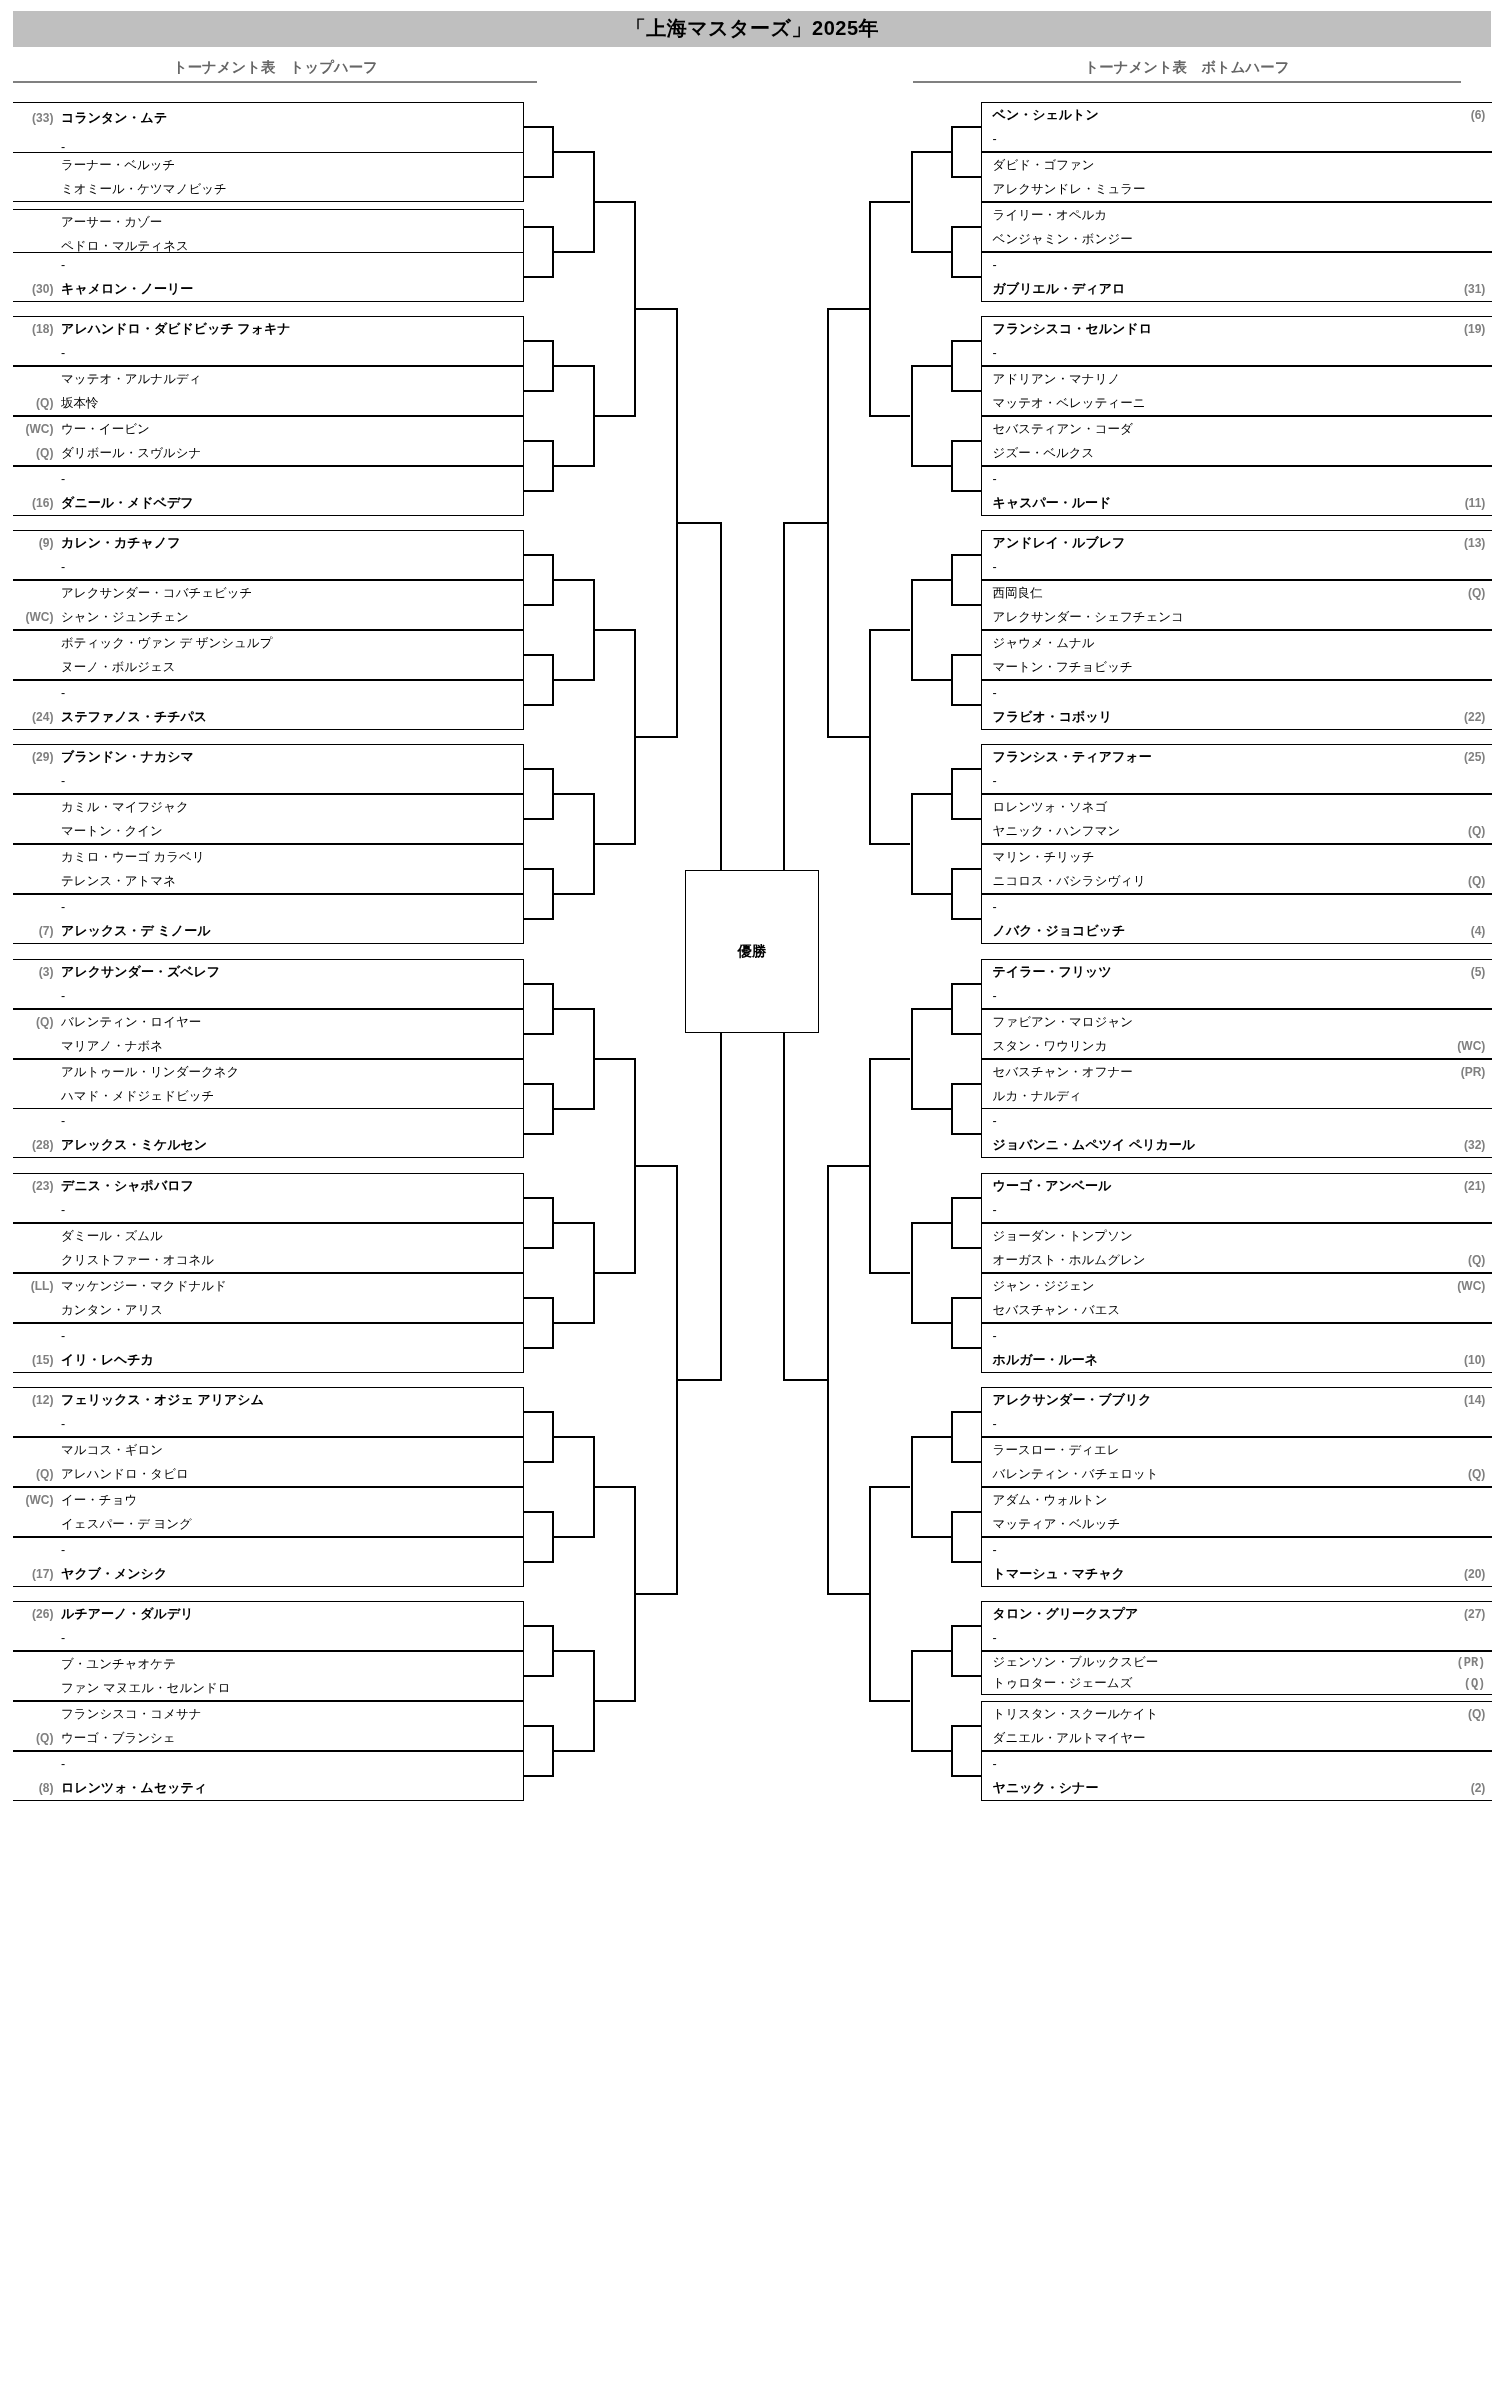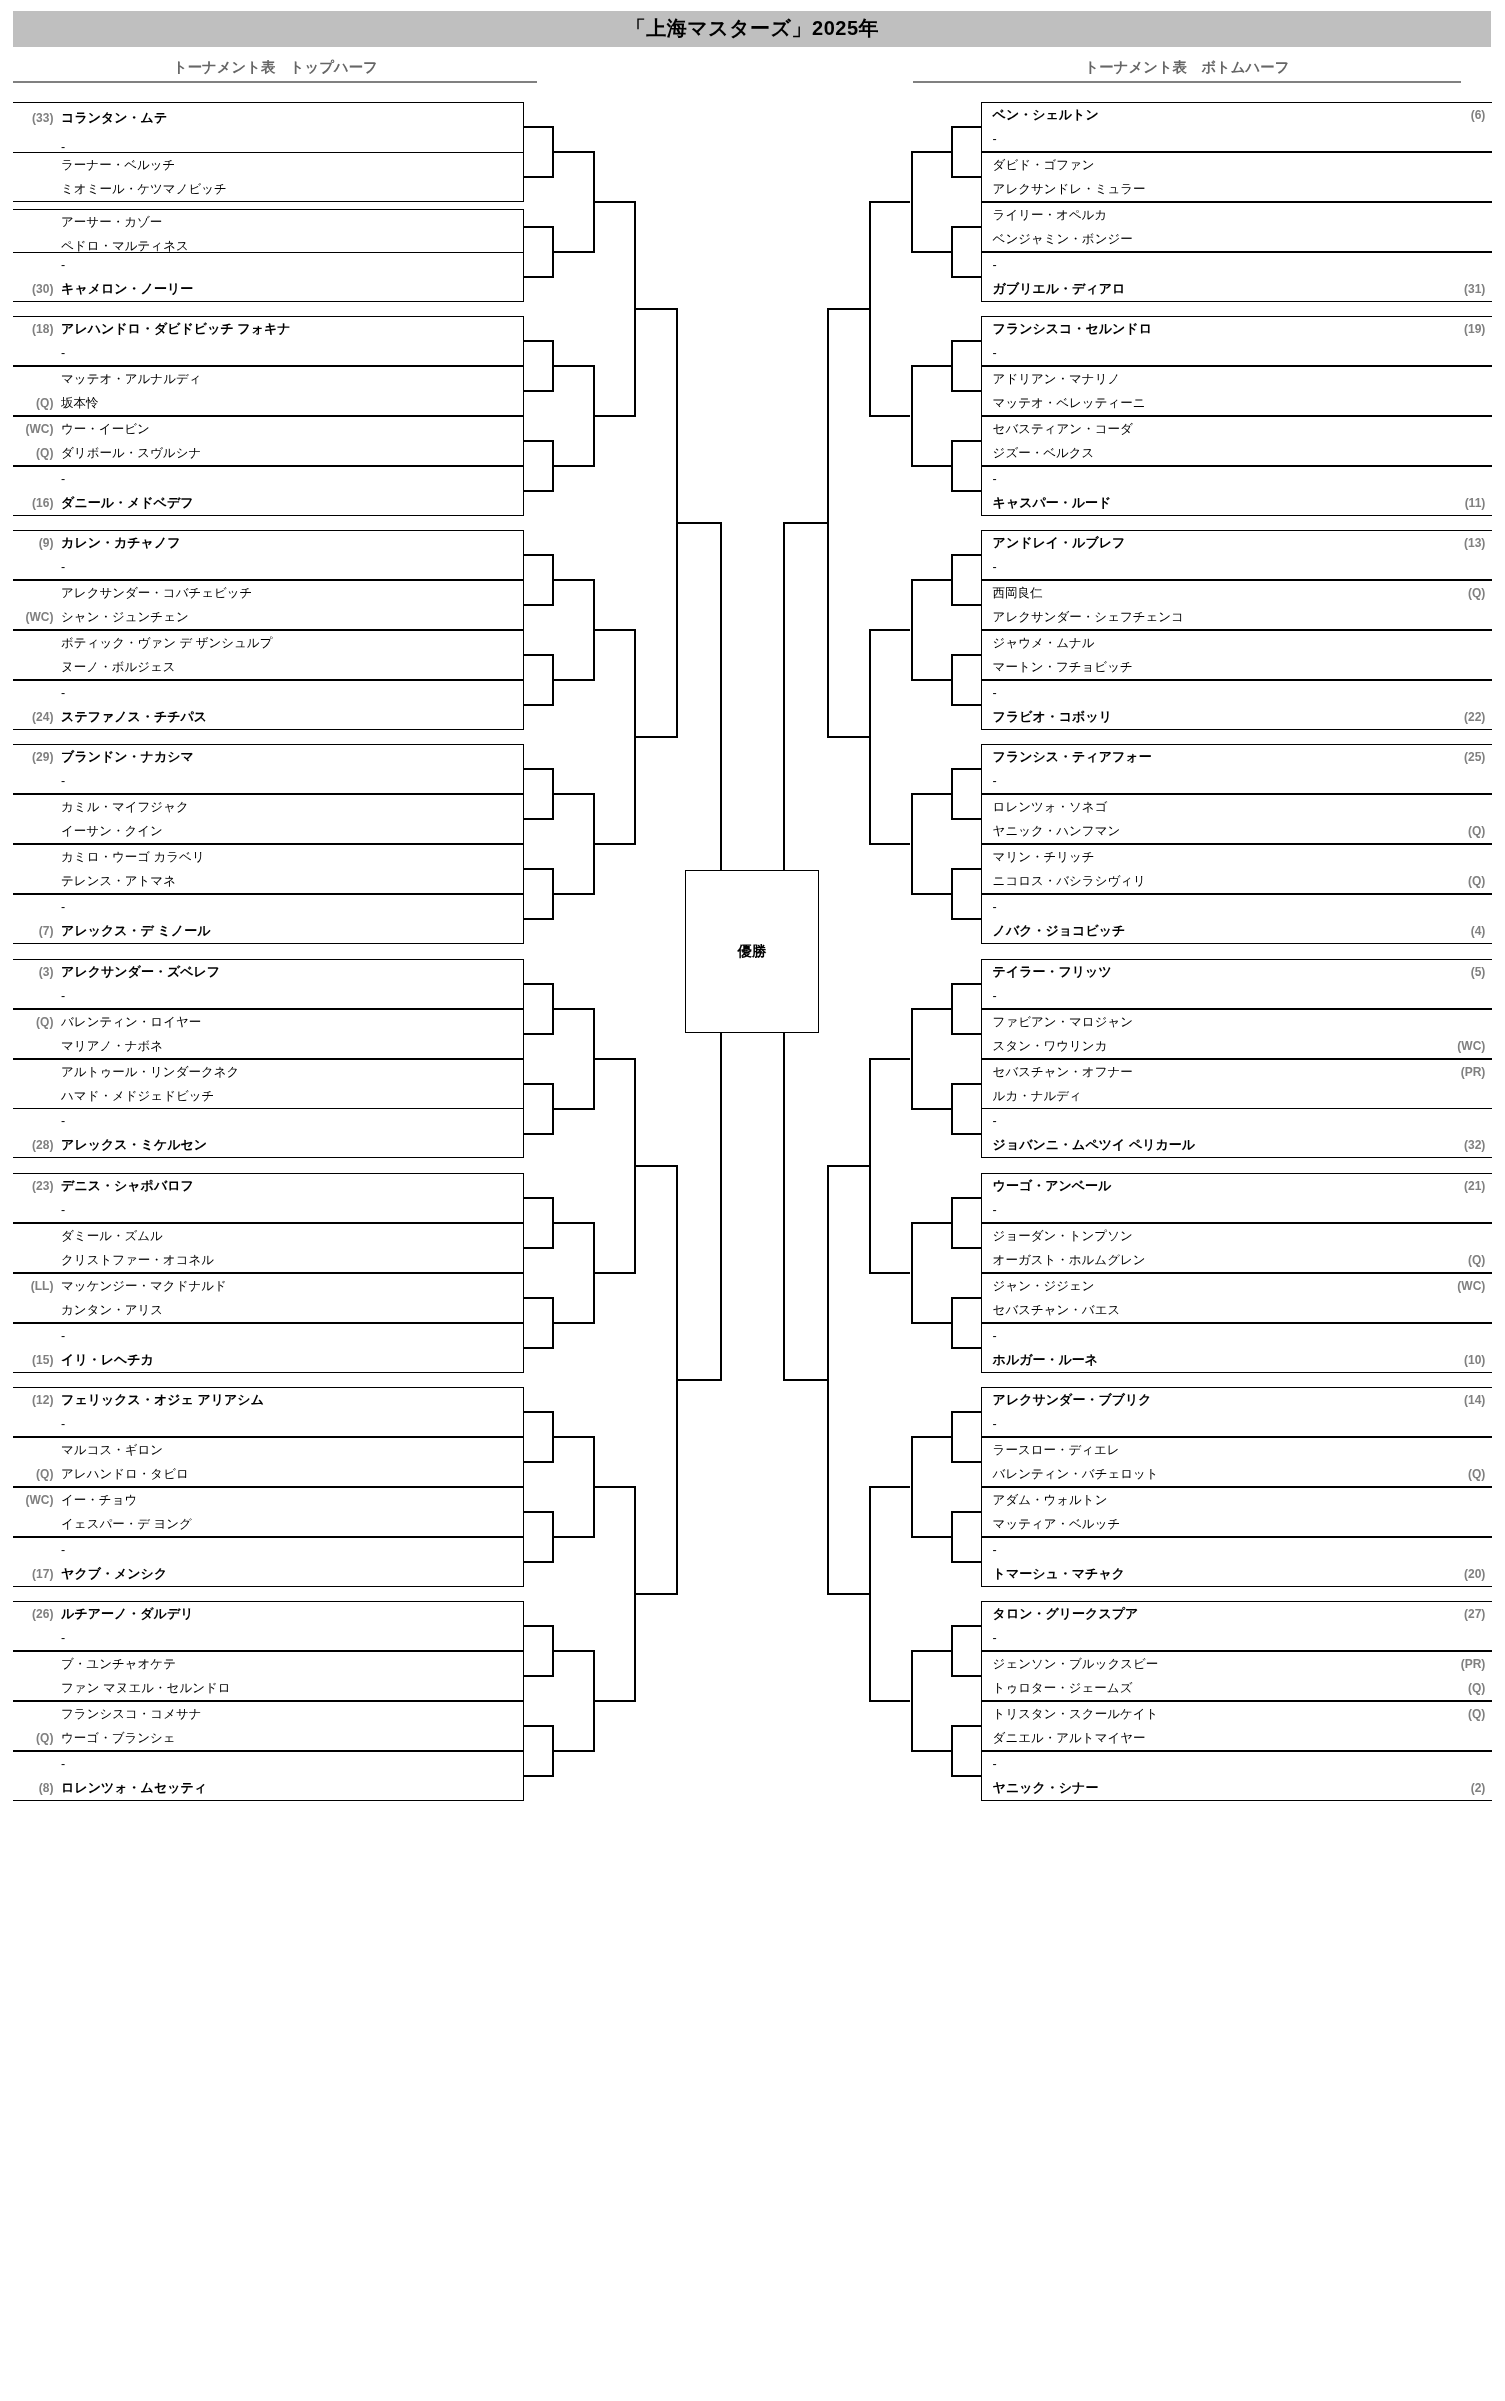--- a/index.html
+++ b/index.html
@@ -231,21 +231,21 @@
         <span class="nm dash">-</span>
       </div>
     </div>
     <div class="slot left" style="top: 794px; height: 50px; left: 13.4px; width: 511px;">
       <div class="prow r1">
         <span class="tag"></span>
         <span class="nm">カミル・マイフジャク</span>
       </div>
       <div class="prow r2">
         <span class="tag"></span>
-        <span class="nm">イーサン・クイン</span>
+        <span class="nm">マートン・クイン</span>
       </div>
     </div>
     <div class="slot left" style="top: 844px; height: 50px; left: 13.4px; width: 511px;">
       <div class="prow r1">
         <span class="tag"></span>
         <span class="nm">カミロ・ウーゴ カラベリ</span>
       </div>
       <div class="prow r2">
         <span class="tag"></span>
         <span class="nm">テレンス・アトマネ</span>
@@ -704,21 +704,21 @@
     <div class="slot right" style="top: 1601px; height: 50px; left: 981px; width: 511px;">
       <div class="prow r1">
         <span class="nm seeded">タロン・グリークスプア</span>
         <span class="tag">(27)</span>
       </div>
       <div class="prow r2">
         <span class="nm dash">-</span>
         <span class="tag"></span>
       </div>
     </div>
-    <div class="slot right" style="top: 1651px; height: 50px; left: 981px; width: 511px;">
+    <div class="slot right" style="top: 1651px; height: 44px; left: 981px; width: 511px; font-family: Liberation Mono, monospace;">
       <div class="prow r1">
         <span class="nm">ジェンソン・ブルックスビー</span>
         <span class="tag">(PR)</span>
       </div>
       <div class="prow r2">
         <span class="nm">トゥロター・ジェームズ</span>
         <span class="tag">(Q)</span>
       </div>
     </div>
     <div class="slot right" style="top: 1701px; height: 50px; left: 981px; width: 511px;">

